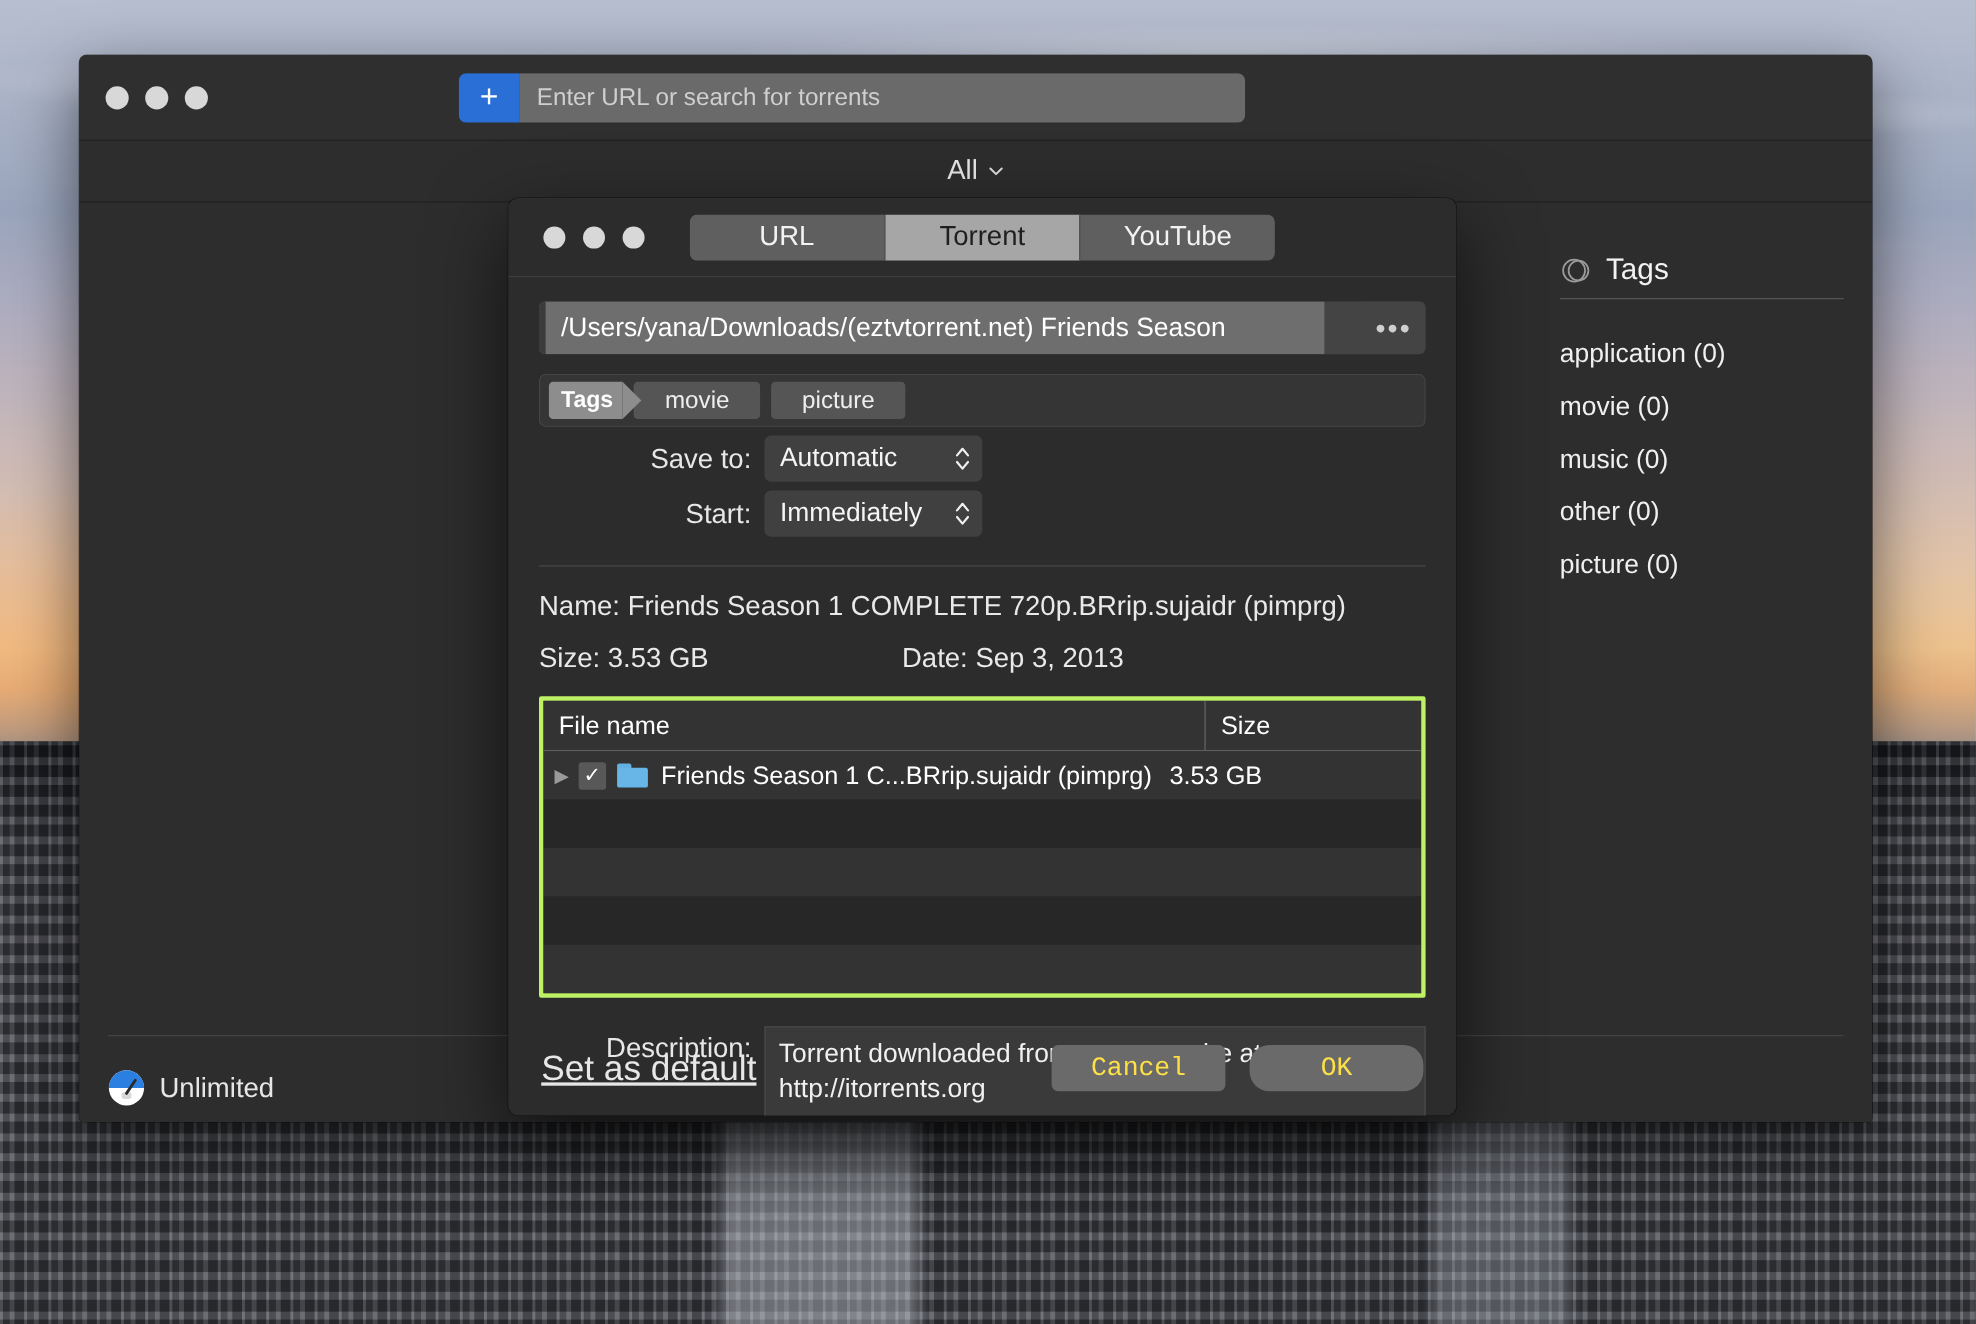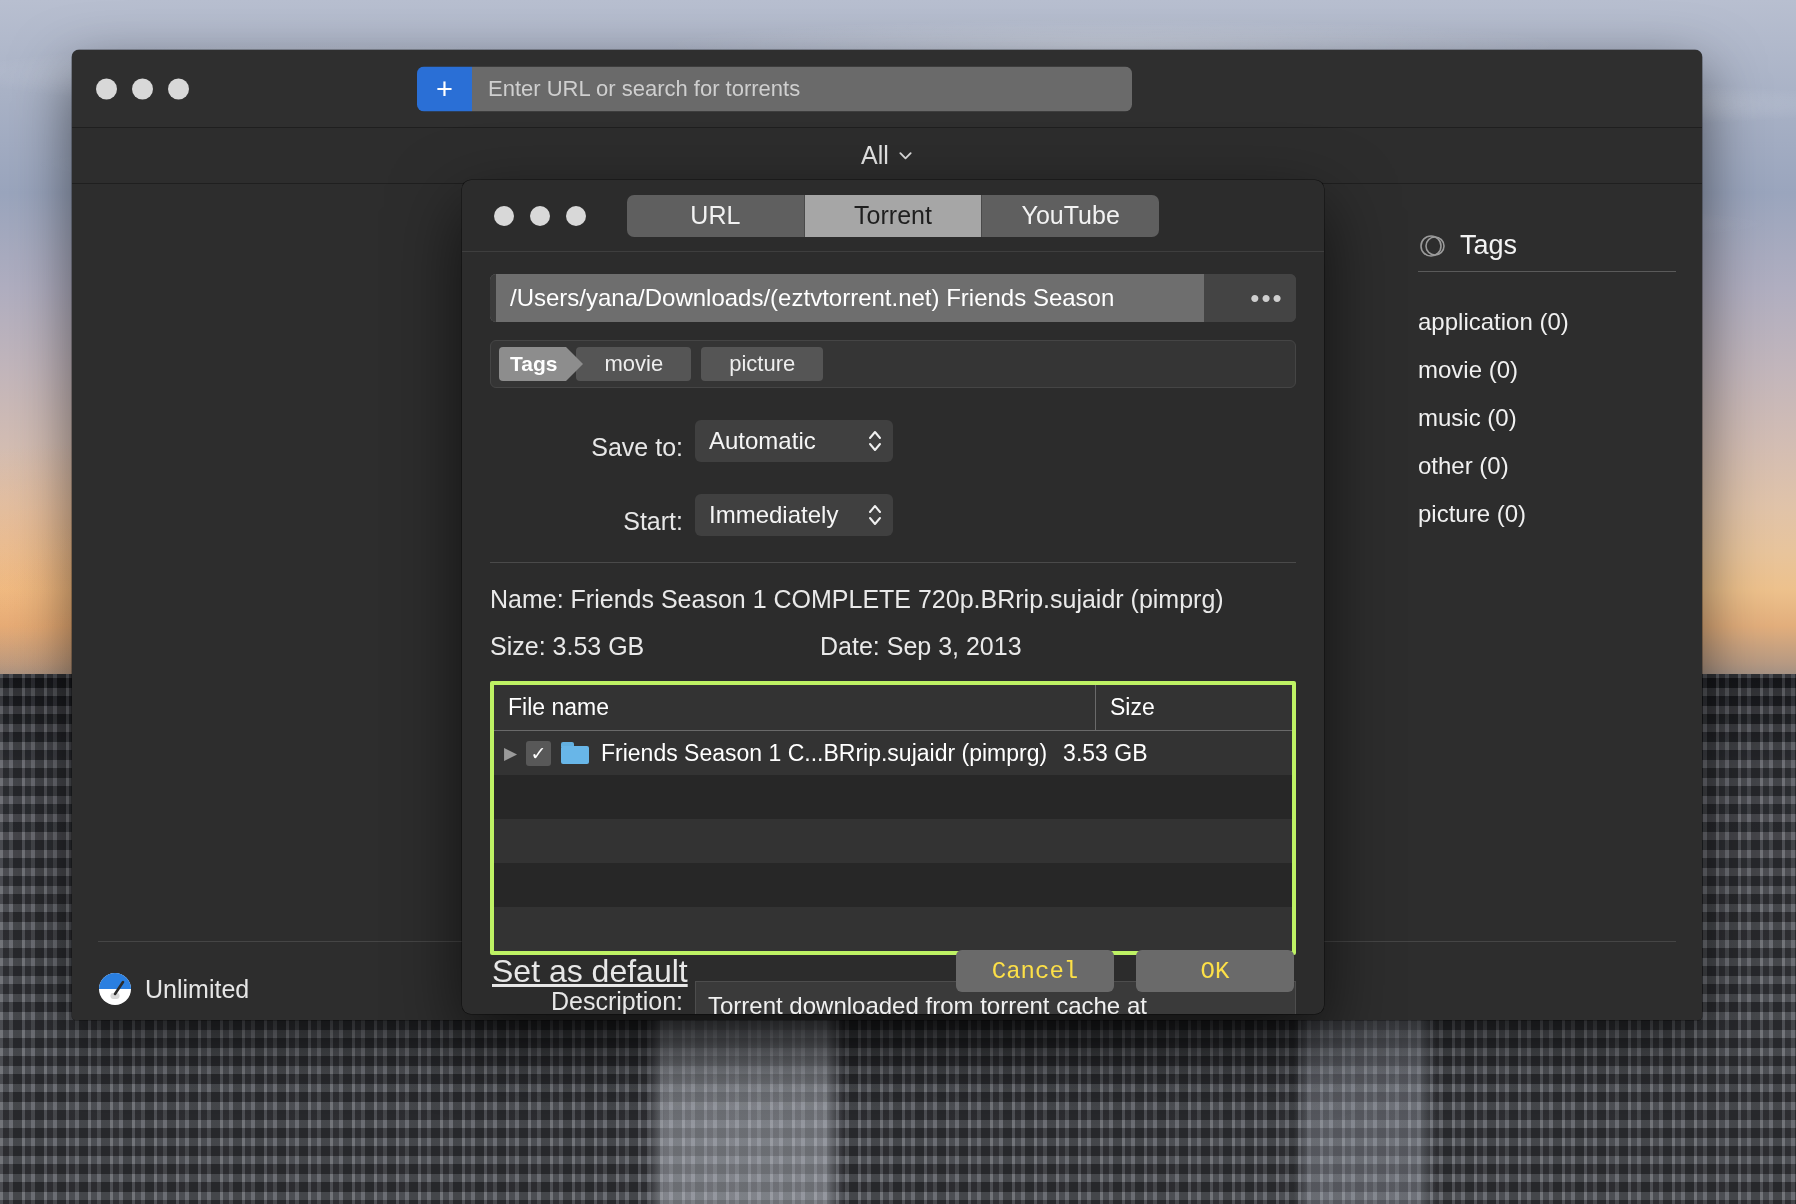--- a/index.html
+++ b/index.html
@@ -191,21 +191,21 @@
     border-top: 17px solid transparent; border-bottom: 17px solid transparent;
     border-left: 17px solid #8d8d8d;
   }
   .tag-chip {
     background: #555; color: #eee; font-size: 22px; height: 34px;
     display: flex; align-items: center; justify-content: center;
     padding: 0 28px; border-radius: 4px; cursor: pointer;
   }
   .tag-chip:first-of-type { margin-left: 22px; }
 
-  .form-row { display: flex; align-items: flex-end; margin-top: 32px; }
+  .form-row { display: flex; align-items: center; margin-top: 8px; }
   .form-label { width: 205px; text-align: right; color: #e7e7e7; font-size: 25px; padding-right: 12px; }
   .popup {
     position: relative; min-width: 198px; height: 42px; background: #404040;
     border-radius: 6px; color: #f5f5f5; font-size: 24px;
     display: flex; align-items: center; padding: 0 46px 0 14px; cursor: pointer;
   }
   .stepper { position: absolute; right: 10px; top: 50%; transform: translateY(-50%);
              display: flex; flex-direction: column; gap: 3px; color: #eee; }
 
   .hr { height: 1px; background: #4a4a4a; margin: 26px 0 0 0; }
@@ -248,21 +248,21 @@
     display: flex; align-items: center; padding: 0 30px;
   }
   #set-default { color: #e7e7e7; font-size: 32px; text-decoration: underline; cursor: pointer; }
   #dlg-footer .spacer { flex: 1; }
   .btn {
     height: 42px; min-width: 158px; border-radius: 6px; background: #6a6a6a;
     color: #fde047; font-size: 24px; border: none; cursor: pointer;
     display: flex; align-items: center; justify-content: center;
     font-family: Liberation Mono, monospace;
   }
-  #ok-button { margin-left: 22px; }
+  #ok-button { margin-left: 22px; border-radius: 18px; }
 </style>
 </head>
 <body>
 
 <div id="desktop">
   <div id="clouds"></div>
   <div id="city"></div>
 </div>
 
 <div id="app-window">

